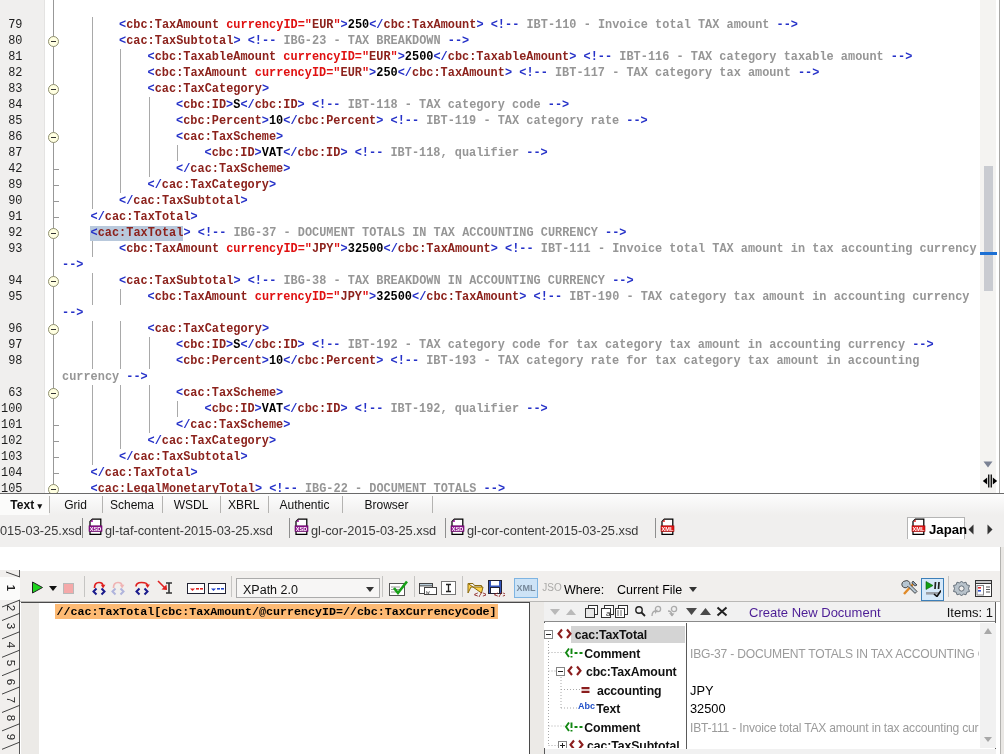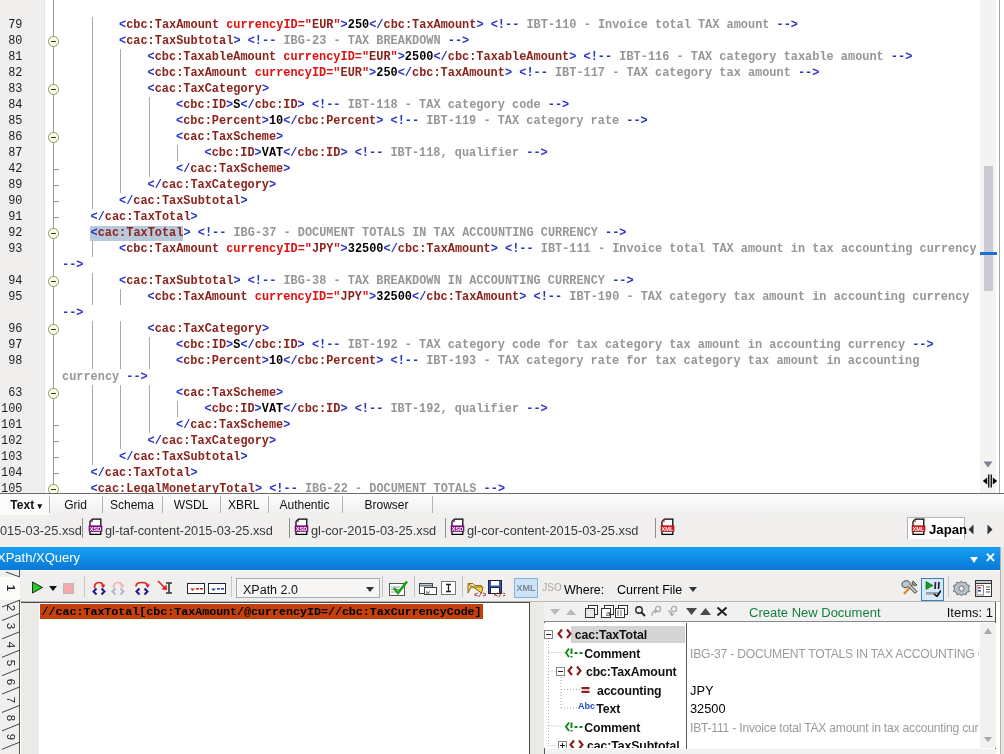--- a/index.html
+++ b/index.html
@@ -77,28 +77,28 @@
 #vtabs { position:absolute; left:0; top:570px; width:20px; height:184px; background:#f1efed; border-right:1px solid #555; }
 .vtsvg { position:absolute; left:0; top:0; }
 .vtab1 { position:absolute; left:0; top:7px; width:20px; height:23px; background:#fbfbfa; }
 .vd { position:absolute; left:4px; width:14px; height:14px; font-size:11.5px; color:#222;
   transform:rotate(90deg); text-align:center; line-height:14px; }
 .vd.one { top:11px; font-weight:bold; }
 
 
 #xleft { position:absolute; left:21px; top:601.8px; width:508.5px; height:152.2px; background:#fff; border-top:1.2px solid #4a4a4a; border-right:1.2px solid #4a4a4a; }
 #xleft .gut { position:absolute; left:0; top:0; width:18px; height:152.5px; background:#eceae7; }
-#xleft .expr { position:absolute; left:19px; top:0.8px; height:15.8px; background:#c2410c;
+#xleft .expr { position:absolute; left:34px; top:0.8px; height:15.8px; background:#fdba74;
   font:bold 11.65px "Liberation Mono", monospace; line-height:15.8px; white-space:pre; padding:0 1.5px;}
 #xsplit { position:absolute; left:530px; top:601.5px; width:13.5px; height:152.5px; background:#eceae7; }
 
 #xright { position:absolute; left:543.5px; top:602px; width:452.5px; height:152px; border:1px solid #5a5a5a; background:#fff; }
 #rhdr { position:absolute; left:543.5px; top:602px; width:451.5px; height:20px; background:#f1f1f1; border-bottom:1px solid #8a8a8a; }
 .rhi { position:absolute; line-height:0; }
-#rhdr-txt1 { position:absolute; left:749px; top:605px; font-size:13px; color:#15803d; }
+#rhdr-txt1 { position:absolute; left:749px; top:605px; font-size:13px; color:#4c1d95; }
 #rhdr-txt2 { position:absolute; right:11px; top:605px; font-size:13px; color:#111; }
 
 #tree { position:absolute; left:543.8px; top:623px; width:435px; height:125px; overflow:hidden; background:#fff; }
 .trow { position:absolute; left:0; width:434px; height:18.5px; line-height:18.5px; }
 .tsel { position:absolute; left:27.2px; top:0.5px; width:114.5px; height:17px; background:#d4d4d4; }
 .pmbox { position:absolute; top:4.5px; line-height:0; }
 .tangle { position:absolute; top:3.2px; line-height:0; } .tangle svg{display:block;}
 .tcmt { position:absolute; top:3.2px; line-height:0; } .tcmt svg{display:block;}
 .teq { position:absolute; top:3.2px; line-height:0; } .teq svg{display:block;}
 .tabc { position:absolute; top:1.5px; font:bold 9px "Liberation Sans", sans-serif; color:#2050c8; }
@@ -233,25 +233,20 @@
         </svg>
       </span>
       <span class="flab" style="left:929px;font-weight:bold;color:#000;font-size:13.2px;top:7px">Japan</span>
       <span class="fscroll">
         <svg width="27" height="11" viewBox="0 0 27 11">
           <path d="M6.5 0.5 L1.5 5.5 L6.5 10.5 Z" fill="#333"></path>
           <path d="M20.5 0.5 L25.5 5.5 L20.5 10.5 Z" fill="#333"></path>
         </svg>
       </span>
     </div>
-  <div id="xtitle">
-      <span class="t">XPath/XQuery</span>
-      <span class="tb1"></span>
-      <span class="tb2">✕</span>
-    </div>
   <div id="xtoolbar"></div>
   <div id="rightmargin"></div>
   <div id="rightedge"></div>
 <span class="tbi " style="left:31px;top:581px;width:13px;height:13px">
       <svg width="13" height="13" viewBox="0 0 13 13">
         <path d="M1.5 1 L11.5 6.5 L1.5 12 Z" fill="#1fd41f" stroke="#222" stroke-width="1"></path>
       </svg>
     </span>
 <span class="tbi " style="left:49px;top:586px;width:8px;height:6px">
       <svg width="8" height="6" viewBox="0 0 8 6">

